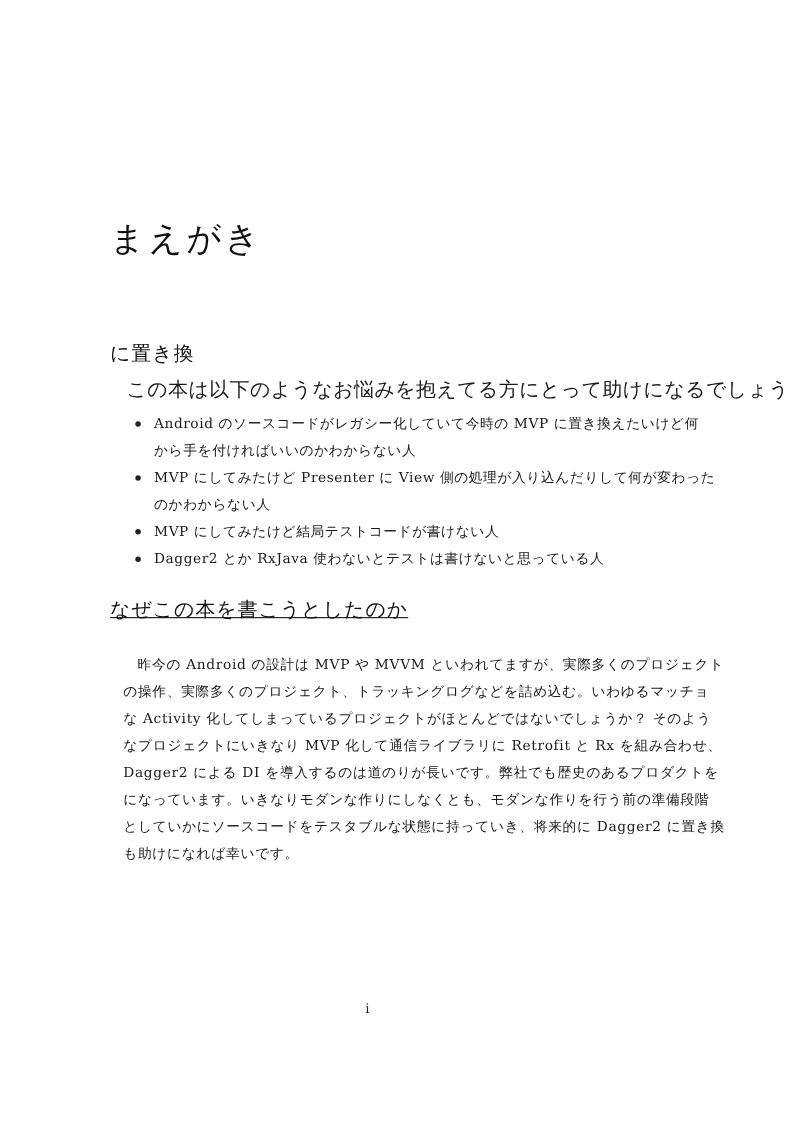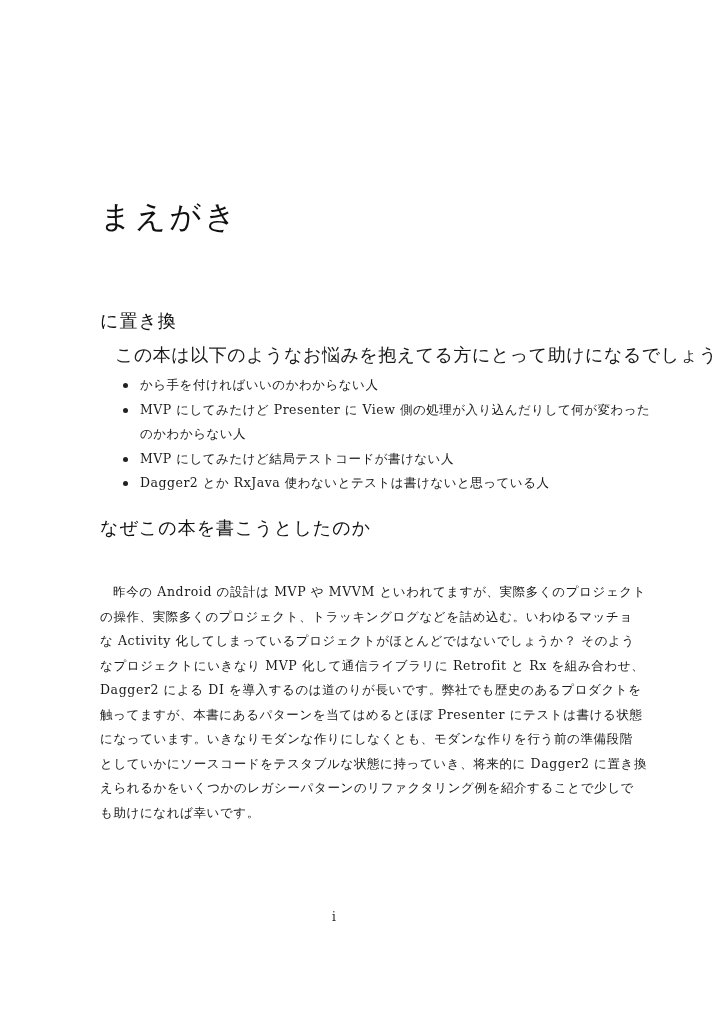--- a/index.html
+++ b/index.html
@@ -35,21 +35,21 @@
       position: absolute;
       left: 100px;
       font-family: "DejaVu Sans", "Liberation Sans", sans-serif;
       font-size: 18px;
       font-weight: normal;
       margin: 0;
       color: #111;
       letter-spacing: 1px;
     }
     #sec1-title { top: 309px; }
-    #sec2-title { top: 516px; }
+    #sec2-title { top: 542px; text-decoration: underline; }
 
     .intro {
       position: absolute;
       left: 115px;
       top: 343px;
       font-size: 18px;
       line-height: 24px;
       margin: 0;
       letter-spacing: 0.5px;
       white-space: nowrap;
@@ -81,21 +81,21 @@
       width: 5px;
       height: 5px;
       border-radius: 50%;
       background: #222;
     }
     .para {
       position: absolute;
       left: 100px;
       top: 580px;
       width: 540px;
-      margin: 0;
+      margin: 12px;
       font-size: 12.5px;
       line-height: 24.5px;
       letter-spacing: 0.6px;
     }
     .para .line {
       display: block;
       white-space: nowrap;
     }
     .page-number {
       position: absolute;
@@ -114,20 +114,21 @@
 
   <h1 class="chapter-title">まえがき</h1>
 
   <h2 class="section-title" id="sec1-title">に置き換</h2>
 
   <p class="intro">この本は以下のようなお悩みを抱えてる方にとって助けになるでしょう</p>
 
   <ul class="bullets">
     <li>
       <span class="dot"></span>
+      <span class="line">Android のソースコードがレガシー化していて今時の MVP に置き換えたいけど何</span>
       <span class="line">から手を付ければいいのかわからない人</span>
     </li>
     <li>
       <span class="dot"></span>
       <span class="line">MVP にしてみたけど Presenter に View 側の処理が入り込んだりして何が変わった</span>
       <span class="line">のかわからない人</span>
     </li>
     <li>
       <span class="dot"></span>
       <span class="line">MVP にしてみたけど結局テストコードが書けない人</span>
@@ -139,22 +140,20 @@
   </ul>
 
   <h2 class="section-title" id="sec2-title">なぜこの本を書こうとしたのか</h2>
 
   <p class="para">
     <span class="line">　昨今の Android の設計は MVP や MVVM といわれてますが、実際多くのプロジェクト</span>
     <span class="line">の操作、実際多くのプロジェクト、トラッキングログなどを詰め込む。いわゆるマッチョ</span>
     <span class="line">な Activity 化してしまっているプロジェクトがほとんどではないでしょうか？ そのよう</span>
     <span class="line">なプロジェクトにいきなり MVP 化して通信ライブラリに Retrofit と Rx を組み合わせ、</span>
     <span class="line">Dagger2 による DI を導入するのは道のりが長いです。弊社でも歴史のあるプロダクトを</span>
-    <span class="line">触ってますが、本書にあるパターンを当てはめるとほぼ Presenter にテストは書ける状態</span>
     <span class="line">になっています。いきなりモダンな作りにしなくとも、モダンな作りを行う前の準備段階</span>
     <span class="line">としていかにソースコードをテスタブルな状態に持っていき、将来的に Dagger2 に置き換</span>
-    <span class="line">えられるかをいくつかのレガシーパターンのリファクタリング例を紹介することで少しで</span>
     <span class="line">も助けになれば幸いです。</span>
   </p>
 
   <div class="page-number">i</div>
 
 </div>
 
 </body></html>

